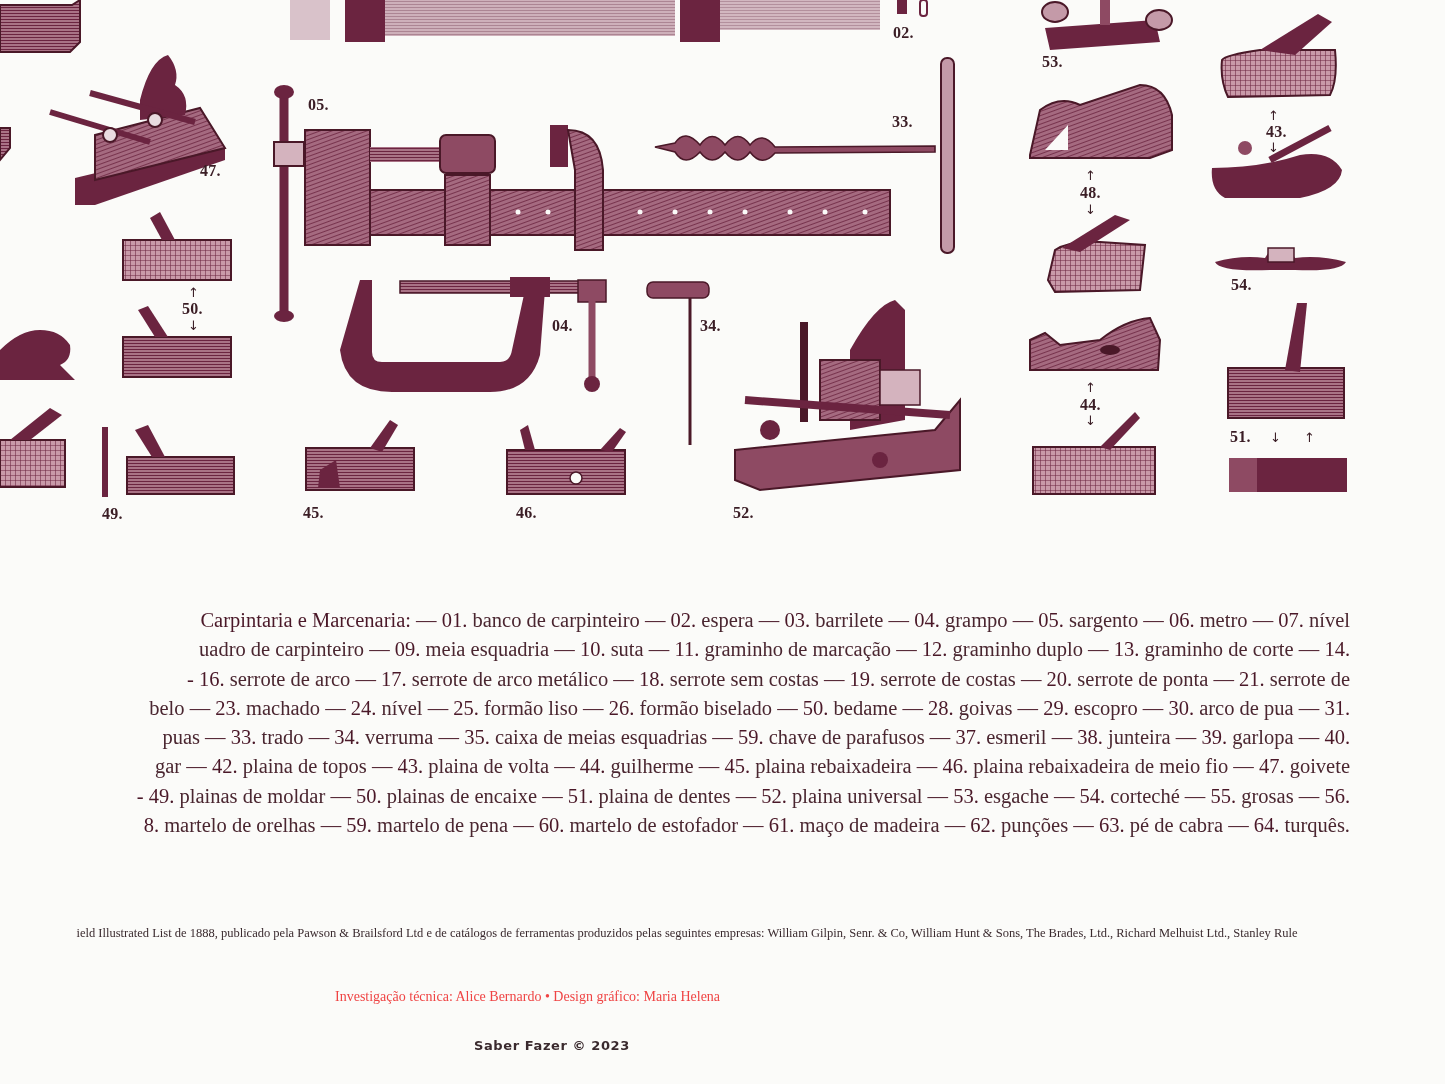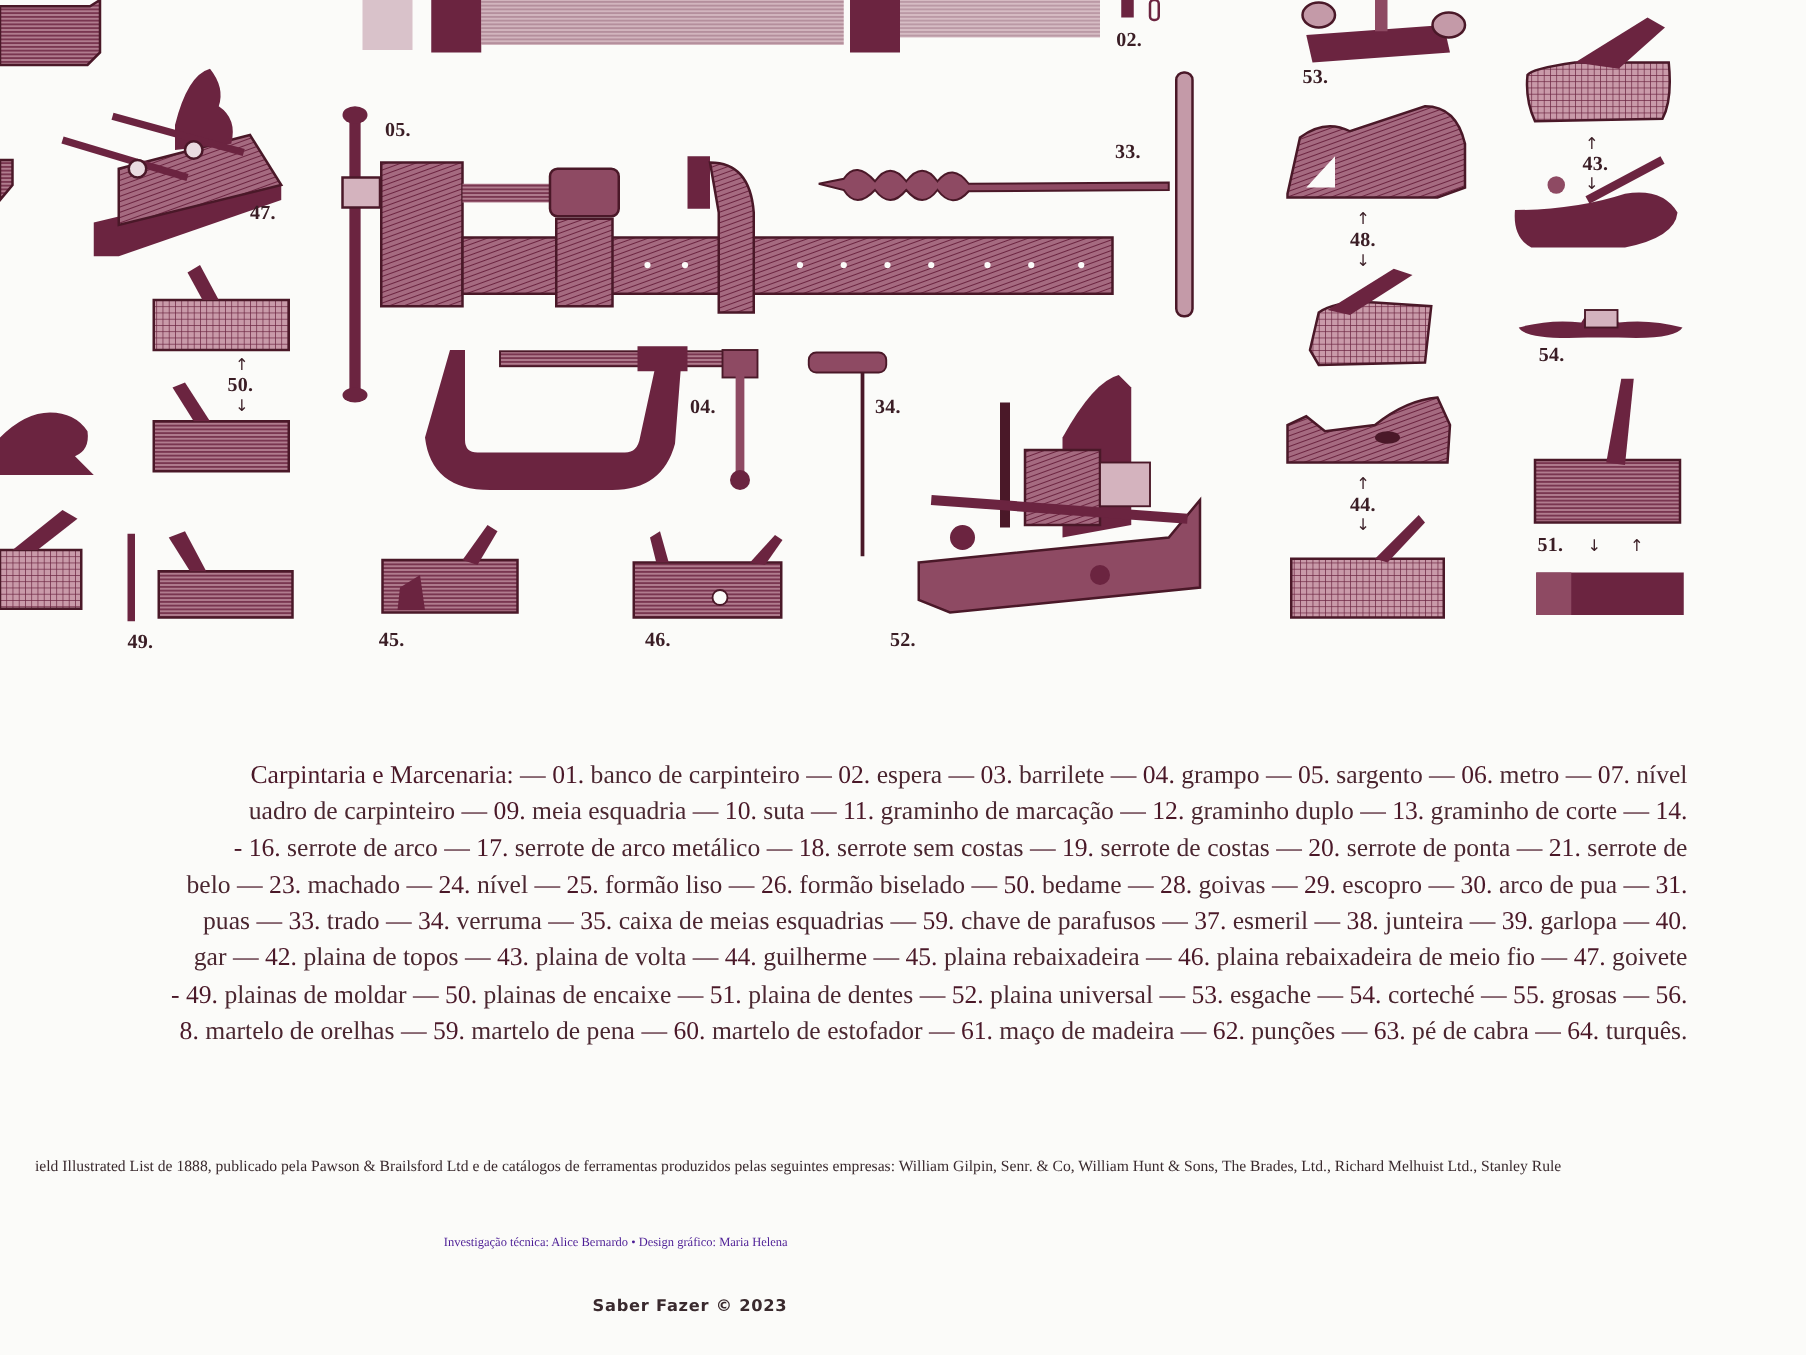--- a/index.html
+++ b/index.html
@@ -6,23 +6,23 @@
   body{width:1445px;height:1084px;background:#fbfbf9;position:relative;overflow:hidden;font-family:"Liberation Serif","DejaVu Serif",serif;color:#4a1f2c;}
   .poster{position:absolute;inset:0;}
   .ill{position:absolute;}
   .lbl{position:absolute;font-family:"Liberation Serif",serif;font-weight:bold;font-size:16px;color:#3a1d25;letter-spacing:0.2px;}
   .arrow{position:absolute;font-family:"DejaVu Sans",sans-serif;font-size:13px;color:#3a1d25;}
   .legend{position:absolute;left:0;top:606px;width:1350px;font-size:20.5px;line-height:29.3px;color:#4a2630;white-space:nowrap;}
   .legend .line{position:relative;height:29.3px;overflow:visible;}
   .legend b{color:#4a1828;font-weight:normal;}
   .legend .right{text-align:right;}
   .credits{position:absolute;left:0;top:924px;width:1346px;font-size:12.5px;line-height:19px;color:#3a2a2e;}
-  .credits .c1{text-align:left;white-space:nowrap;margin-left:28px;}
+  .credits .c1{text-align:center;white-space:nowrap;margin-left:28px;}
   .credits .c2{padding-left:33px;white-space:nowrap;}
-  .team{position:absolute;left:355px;top:989px;font-size:10px;color:#4c1d95;white-space:nowrap;}
+  .team{position:absolute;left:335px;top:989px;font-size:14px;color:#ef4444;white-space:nowrap;}
   .brand{position:absolute;left:474px;top:1038px;font-family:"DejaVu Sans",sans-serif;font-size:13px;font-weight:bold;color:#3a2a2e;letter-spacing:0.6px;}
   svg{display:block;}
 </style>
 </head>
 <body>
 
 <div class="poster">
 
   <svg class="ill" style="left:0;top:0" width="1445" height="530">
     <defs>
@@ -208,21 +208,21 @@
   <span class="lbl" style="left:700px;top:317px">34.</span>
   <span class="lbl" style="left:1266px;top:123px">43.</span>
   <span class="lbl" style="left:1080px;top:396px">44.</span>
   <span class="lbl" style="left:303px;top:504px">45.</span>
   <span class="lbl" style="left:516px;top:504px">46.</span>
   <span class="lbl" style="left:200px;top:162px">47.</span>
   <span class="lbl" style="left:1080px;top:184px">48.</span>
   <span class="lbl" style="left:102px;top:505px">49.</span>
   <span class="lbl" style="left:182px;top:300px">50.</span>
   <span class="lbl" style="left:1230px;top:428px">51.</span>
-  <span class="lbl" style="left:712px;top:504px">52.</span>
+  <span class="lbl" style="left:733px;top:504px">52.</span>
   <span class="lbl" style="left:1042px;top:53px">53.</span>
   <span class="lbl" style="left:1231px;top:276px">54.</span>
 
   <span class="arrow" style="left:1268px;top:108px">↑</span>
   <span class="arrow" style="left:1268px;top:140px">↓</span>
   <span class="arrow" style="left:1085px;top:168px">↑</span>
   <span class="arrow" style="left:1085px;top:202px">↓</span>
   <span class="arrow" style="left:1085px;top:380px">↑</span>
   <span class="arrow" style="left:1085px;top:413px">↓</span>
   <span class="arrow" style="left:188px;top:285px">↑</span>

